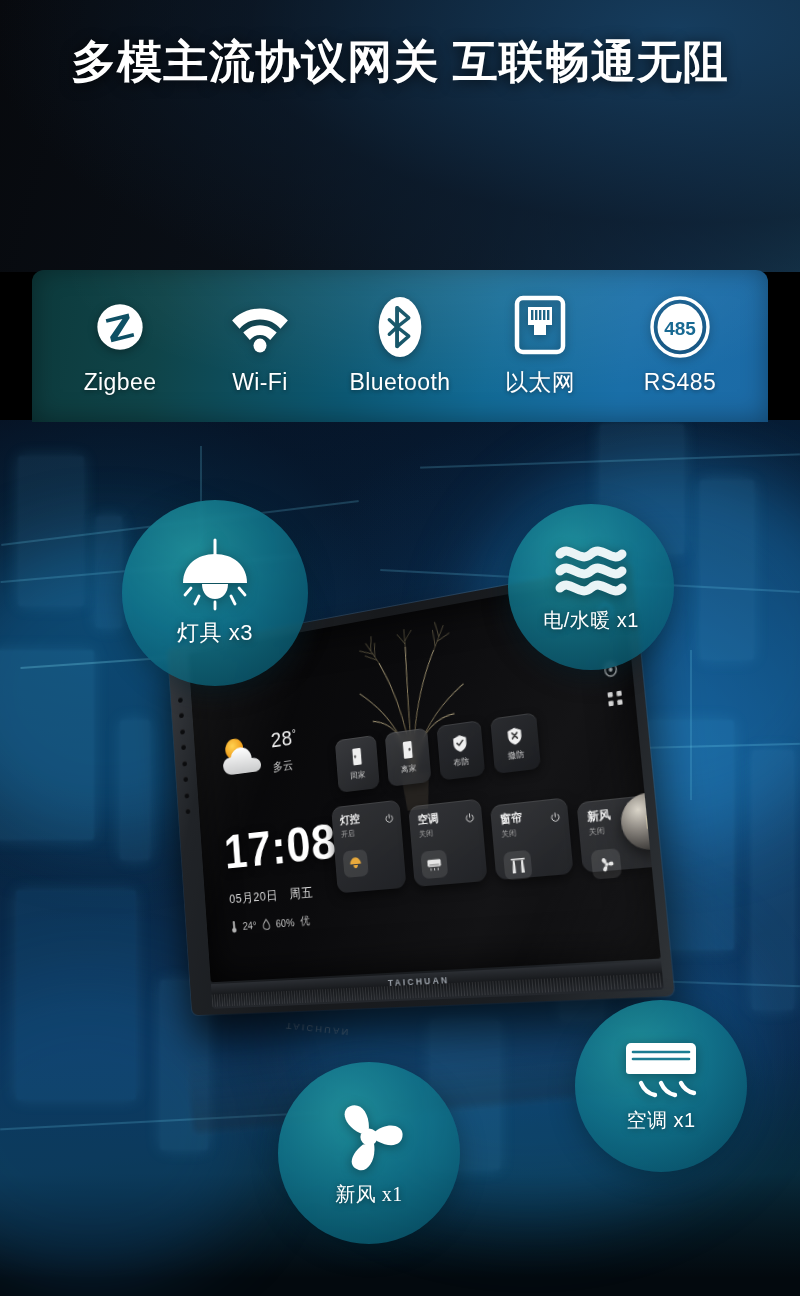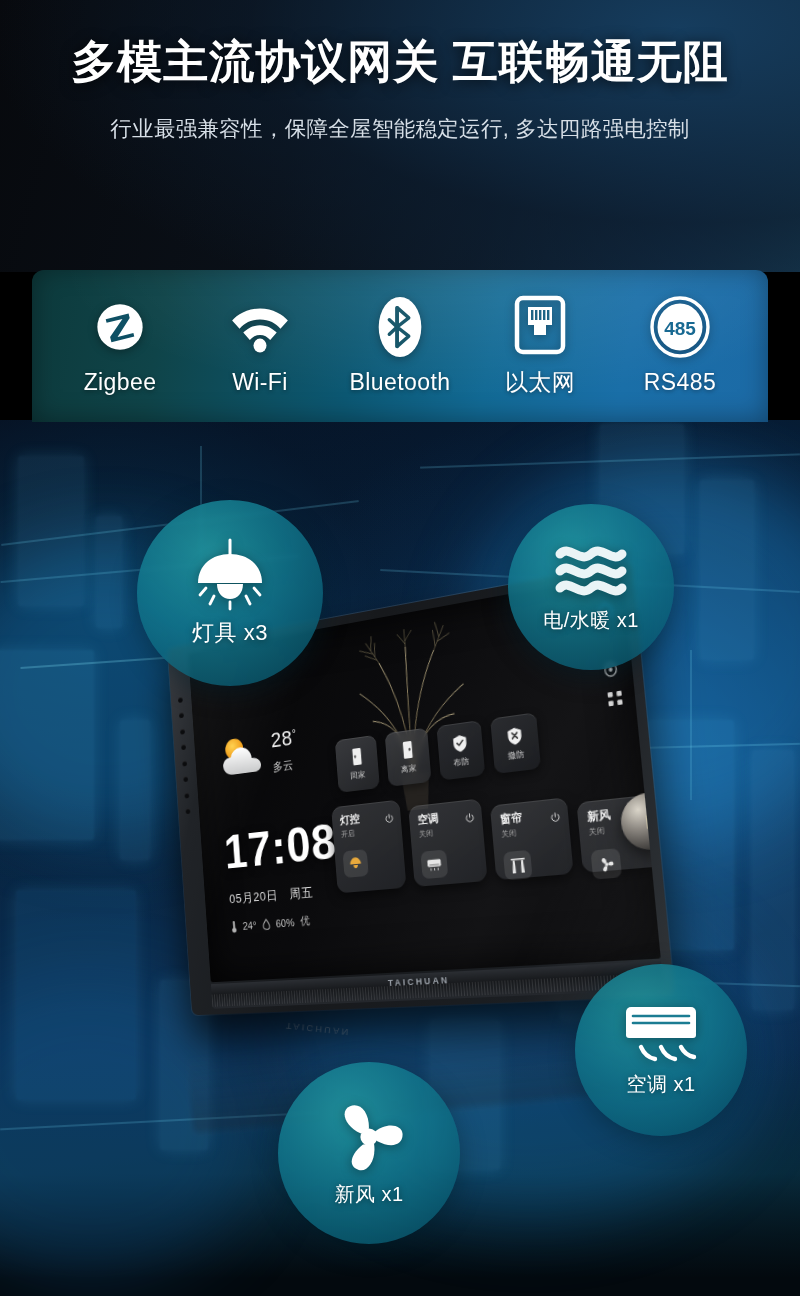--- a/index.html
+++ b/index.html
@@ -181,24 +181,24 @@
     background:radial-gradient(circle at 38% 28%, rgba(33,150,160,.88) 0%, rgba(17,118,140,.84) 46%, rgba(10,95,118,.80) 78%, rgba(8,82,106,.76) 100%);
     box-shadow:0 6px 26px rgba(0,30,45,.45);
     display:flex; flex-direction:column; align-items:center; justify-content:center;
     backdrop-filter:blur(2px);
   }
   .badge .bico { display:flex; align-items:center; justify-content:center; }
   .badge .bico svg { display:block; filter:drop-shadow(0 2px 6px rgba(0,0,0,.35)); }
   .badge .blbl { margin-top:6px; font-size:22px; color:#fff; font-weight:400;
     letter-spacing:.5px; text-shadow:0 1px 6px rgba(0,0,0,.5); white-space:nowrap; }
 
-  #badge-light  { left:137px; top:500px;  width:186px; height:186px; }
+  #badge-light  { left:122px; top:500px;  width:186px; height:186px; }
   #badge-heat   { left:508px; top:504px;  width:166px; height:166px; }
-  #badge-ac     { left:575px; top:964px; width:172px; height:172px; }
-  #badge-fresh  { left:278px; top:1062px; width:182px; height:182px; }
+  #badge-ac     { left:575px; top:1000px; width:172px; height:172px; }
+  #badge-fresh  { left:278px; top:1062px; width:182px; height:182px;font-family:Liberation Serif, serif; }
 
   #badge-heat .blbl, #badge-ac .blbl, #badge-fresh .blbl { font-size:20px; }
 </style>
 </head>
 <body>
 
 <div id="stage">
 
   <div class="tech-bg">
     <div class="cglow" style="left:-60px; top:120px; width:330px; height:300px; background:rgba(20,110,170,.42);"></div>
@@ -227,21 +227,20 @@
     <div class="cline" style="left:250px;top:330px; width:550px; height:2px; transform:rotate(-1.5deg); background:rgba(120,225,250,.22);"></div>
     <div class="cline" style="left:500px;top:560px; width:300px; height:2px; transform:rotate(2deg);"></div>
     <div class="cline" style="left:0;    top:700px; width:320px; height:2px; transform:rotate(-3deg);"></div>
     <div class="cline" style="left:200px;top:26px;  width:2px;   height:120px;"></div>
     <div class="cline" style="left:690px;top:230px; width:2px;   height:150px;"></div>
   </div>
 
   <div class="header">
     <div class="title">多模主流协议网关 互联畅通无阻</div>
     <div class="sub-wrap">
-      <span class="sub-line">行业最强兼容性，保障全屋智能稳定运行, 多达四路强电控制</span>
     </div>
   </div>
 
   <div class="protocol-band">
     <div class="proto-row">
 
       <div class="proto-item">
         <span class="proto-ico">
           <svg width="58" height="58" viewBox="0 0 64 64">
             <circle cx="32" cy="32" r="25" fill="#ffffff"></circle>

